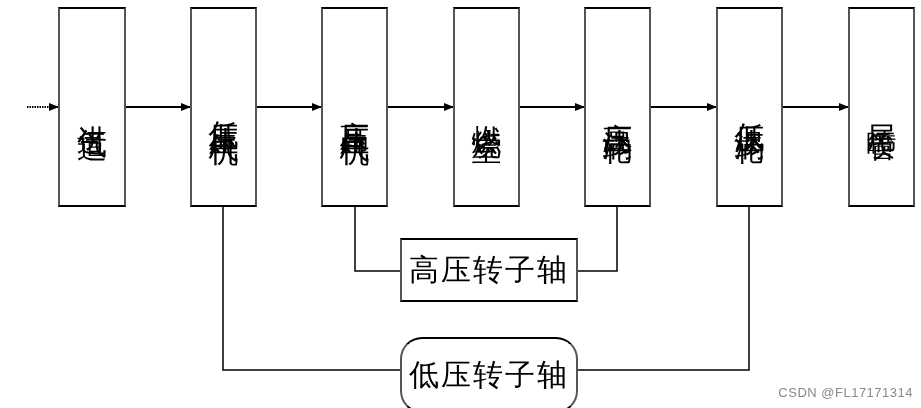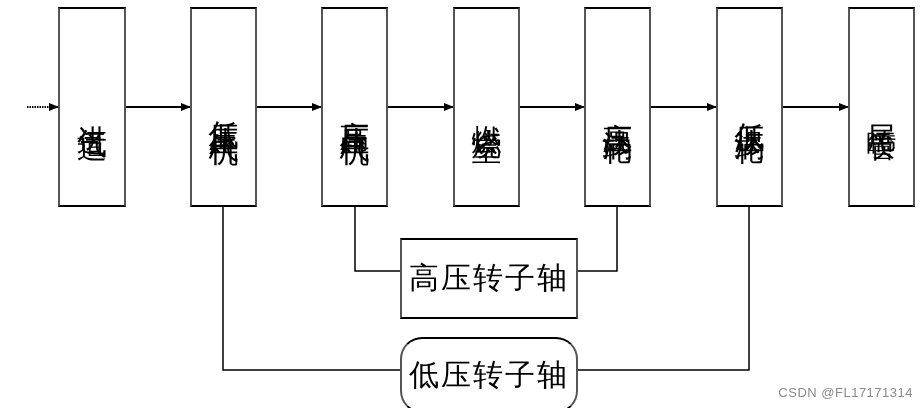--- a/index.html
+++ b/index.html
@@ -56,20 +56,20 @@
 <div class="box" style="left:584px;top:7px;width:67px;height:200px;">
   <span class="vlabel">高压涡轮</span>
 </div>
 <div class="box" style="left:716px;top:7px;width:67px;height:200px;">
   <span class="vlabel">低压涡轮</span>
 </div>
 <div class="box" style="left:848px;top:7px;width:67px;height:200px;">
   <span class="vlabel">尾喷管</span>
 </div>
 
-<div class="box" style="left:400px;top:238px;width:178px;height:81px;">
+<div class="box" style="left:400px;top:238px;width:178px;height:64px;">
   <span class="hlabel">高压转子轴</span>
 </div>
 <div class="box" style="left:400px;top:337px;width:178px;height:76px;border-radius:22px;">
   <span class="hlabel">低压转子轴</span>
 </div>
 
 <div class="watermark">CSDN @FL17171314</div>
 
 </body></html>

